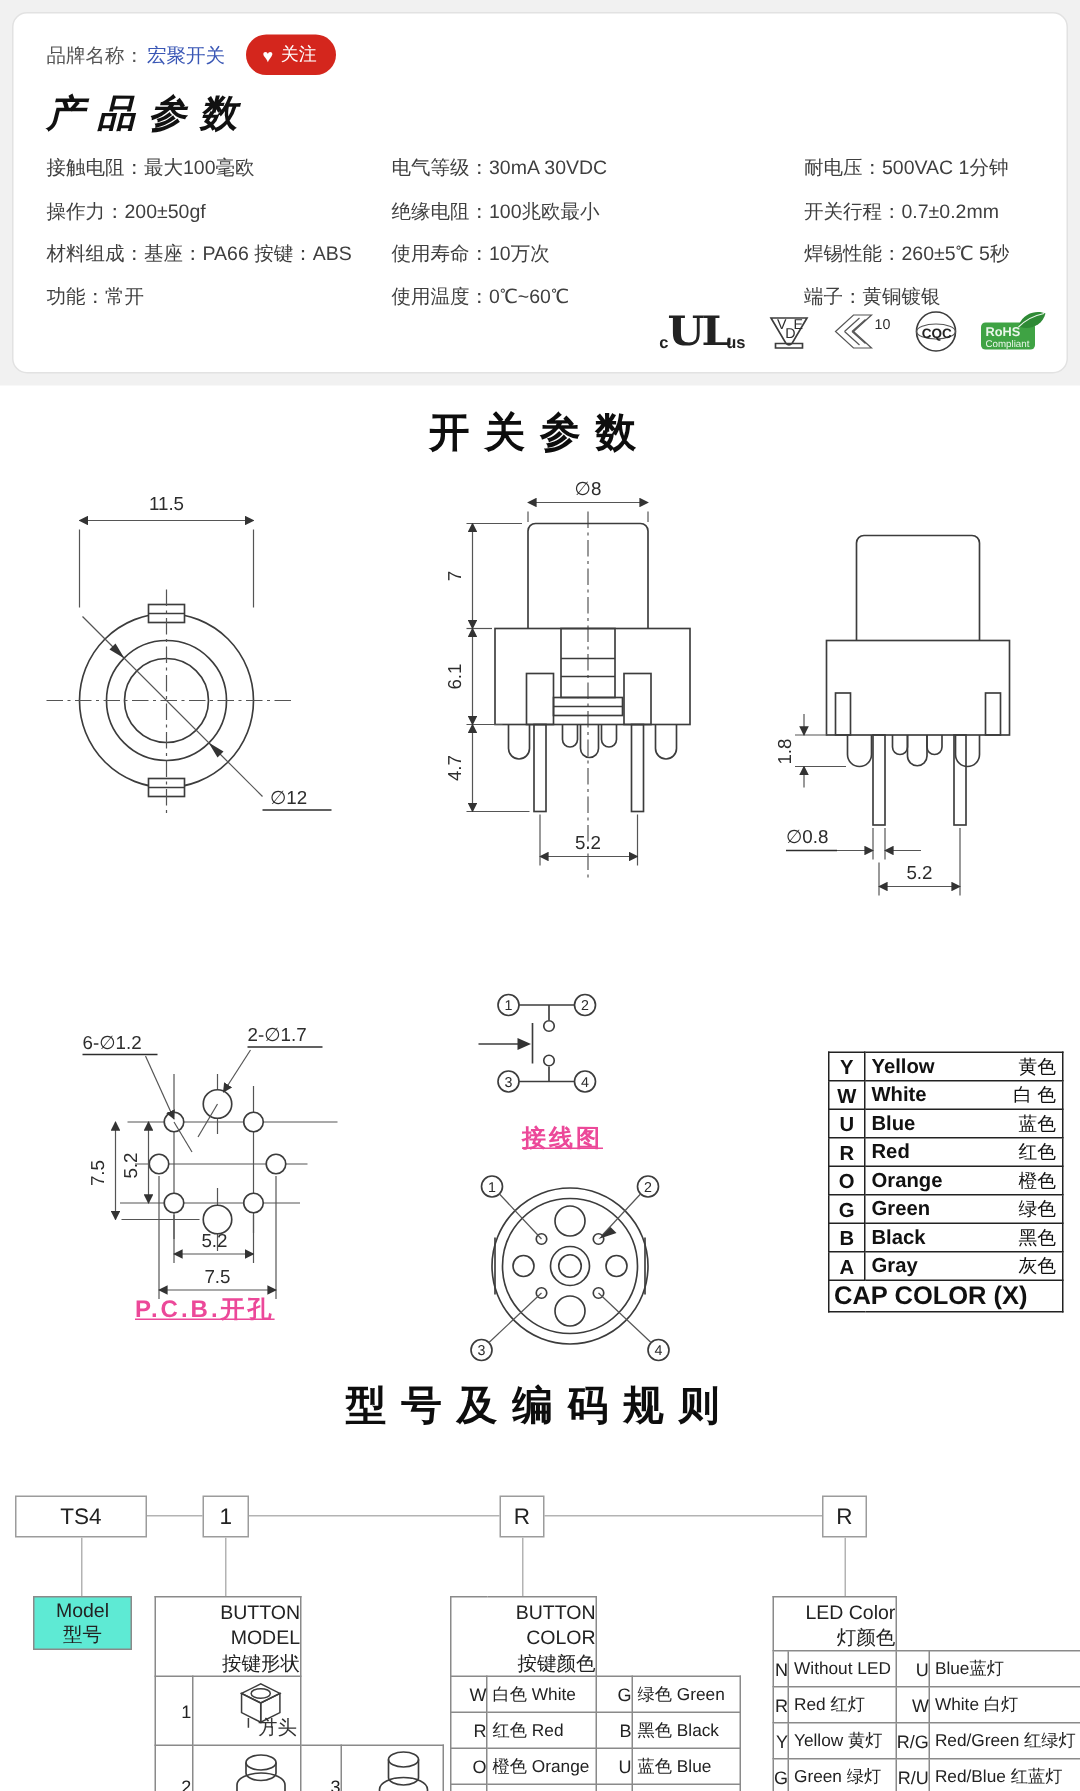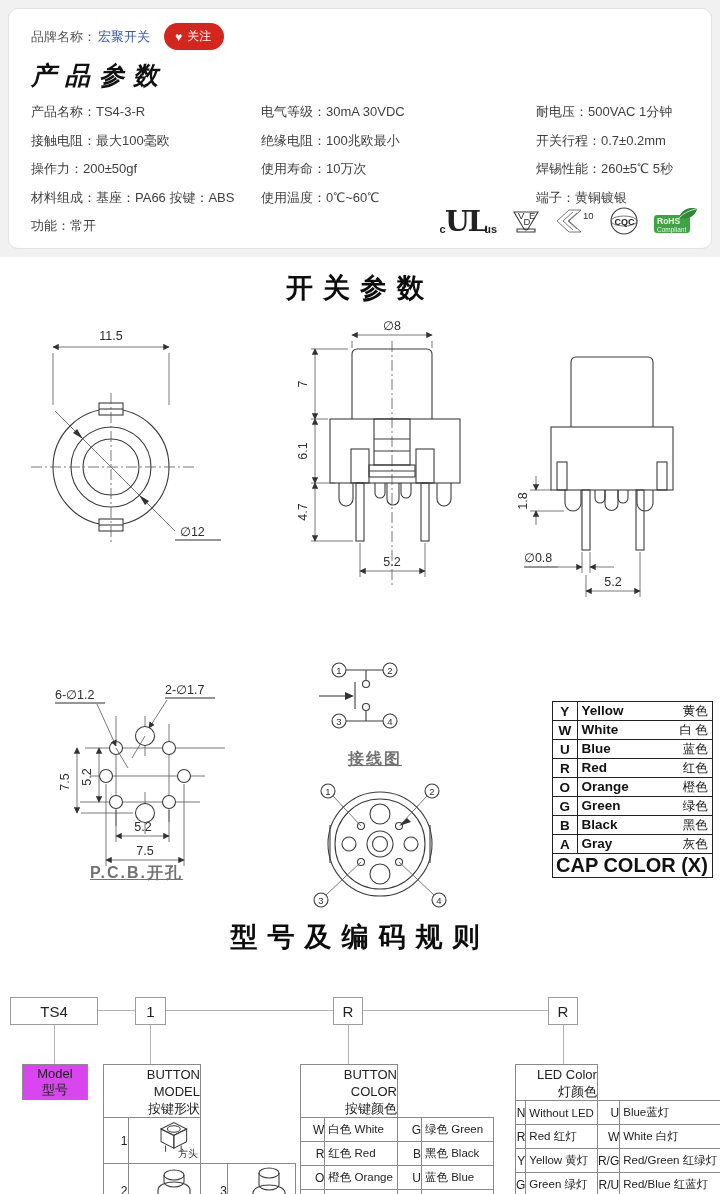--- a/index.html
+++ b/index.html
@@ -35,43 +35,43 @@
 
   svg { overflow:visible; }
   .ln   { stroke:#3c3c3c; stroke-width:1.1; fill:none; }
   .lnf  { stroke:#3c3c3c; stroke-width:1.1; fill:#fff; }
   .thin { stroke:#555;    stroke-width:0.8; fill:none; }
   .cl   { stroke:#555; stroke-width:0.8; fill:none; stroke-dasharray:11 3 2 3; }
   text.dt { font-family:"Liberation Sans",sans-serif; font-size:12.5px; fill:#2d2d2d; }
   text.pn { font-family:"Liberation Sans",sans-serif; font-size:9.5px; fill:#2d2d2d; }
   .under { stroke:#2d2d2d; stroke-width:1; }
 
-  .draw-label { position:absolute; font-size:16px; font-weight:700; color:#737373; text-decoration:underline; letter-spacing:2px; }
+  .draw-label { position:absolute; font-size:16px; font-weight:700; color:#ec4899; text-decoration:underline; letter-spacing:2px; }
 
   
   .cap-table { position:absolute; border-collapse:collapse; font-size:13.5px; color:#111; }
   .cap-table td { border:1.3px solid #222; padding:0 4px; height:19px; white-space:nowrap; }
   .cap-table .code { width:24px; text-align:center; font-weight:700; }
   .cap-table .name { width:132px; }
   .cap-table .name .en { font-weight:700; }
   .cap-table .name .cn { float:right; font-size:12.5px; }
-  .cap-table .foot { font-weight:700; font-size:20px; text-align:left; padding-left:3px; }
+  .cap-table .foot { font-weight:700; font-size:17px; text-align:left; padding-left:3px; }
 
   
   .flow { position:relative; height:240px; font-size:13px; }
   .fl-line { position:absolute; background:#b3b3b3; }
   .fl-box { position:absolute; height:28px; border:1px solid #9c9c9c; background:#fff; display:flex; align-items:center; justify-content:center; font-size:15px; color:#222; z-index:2; }
   .hd2 { text-align:center; font-size:13px; color:#222; line-height:17px; padding-top:1px; }
   .flow table { border-collapse:collapse; position:absolute; background:#fff; color:#222; }
   .flow td { border:1px solid #8a8a8a; text-align:right; vertical-align:middle; }
   .flow .cell-sm { font-size:11.5px; text-align:left; padding:0 3px; white-space:nowrap; }
   .flow .code-c { font-size:12px; width:24px; }
-  .model-box { position:absolute; width:66px; height:36px; border:1px solid #8a8a8a; display:flex; flex-direction:column; align-items:center; justify-content:center; line-height:16px; color:#222; background:#d946ef; }
+  .model-box { position:absolute; width:66px; height:36px; border:1px solid #8a8a8a; display:flex; flex-direction:column; align-items:center; justify-content:center; line-height:16px; color:#222; background:#5eead4; }
   .shape-cell { position:relative; }
-  .shape-lab { position:absolute; right:2px; bottom:2px; font-size:10px; color:#333; }
+  .shape-lab { position:absolute; right:2px; bottom:2px; font-size:13px; color:#333; }
 </style>
 </head>
 <body>
 
 <svg width="0" height="0" style="position:absolute">
   <defs>
     <marker id="arr" viewBox="0 0 10 10" refX="9" refY="5" markerWidth="8" markerHeight="8" orient="auto-start-reverse">
       <path d="M0,0 L10,5 L0,10 z" fill="#333"></path>
     </marker>
   </defs>
@@ -83,21 +83,20 @@
       <span>品牌名称：</span>
       <a class="brand-link">宏聚开关</a>
       <button class="follow-btn">
         <span class="heart">♥</span>
         <span>关注</span>
       </button>
     </div>
     <div class="pp-title">产品参数</div>
     <div class="spec-grid">
       <div class="spec-col1">
-        <div class="spec-line">产品名称：TS4-3-R</div>
         <div class="spec-line">接触电阻：最大100毫欧</div>
         <div class="spec-line">操作力：200±50gf</div>
         <div class="spec-line">材料组成：基座：PA66  按键：ABS</div>
         <div class="spec-line">功能：常开</div>
       </div>
       <div class="spec-col2">
         <div class="spec-line">电气等级：30mA  30VDC</div>
         <div class="spec-line">绝缘电阻：100兆欧最小</div>
         <div class="spec-line">使用寿命：10万次</div>
         <div class="spec-line">使用温度：0℃~60℃</div>

